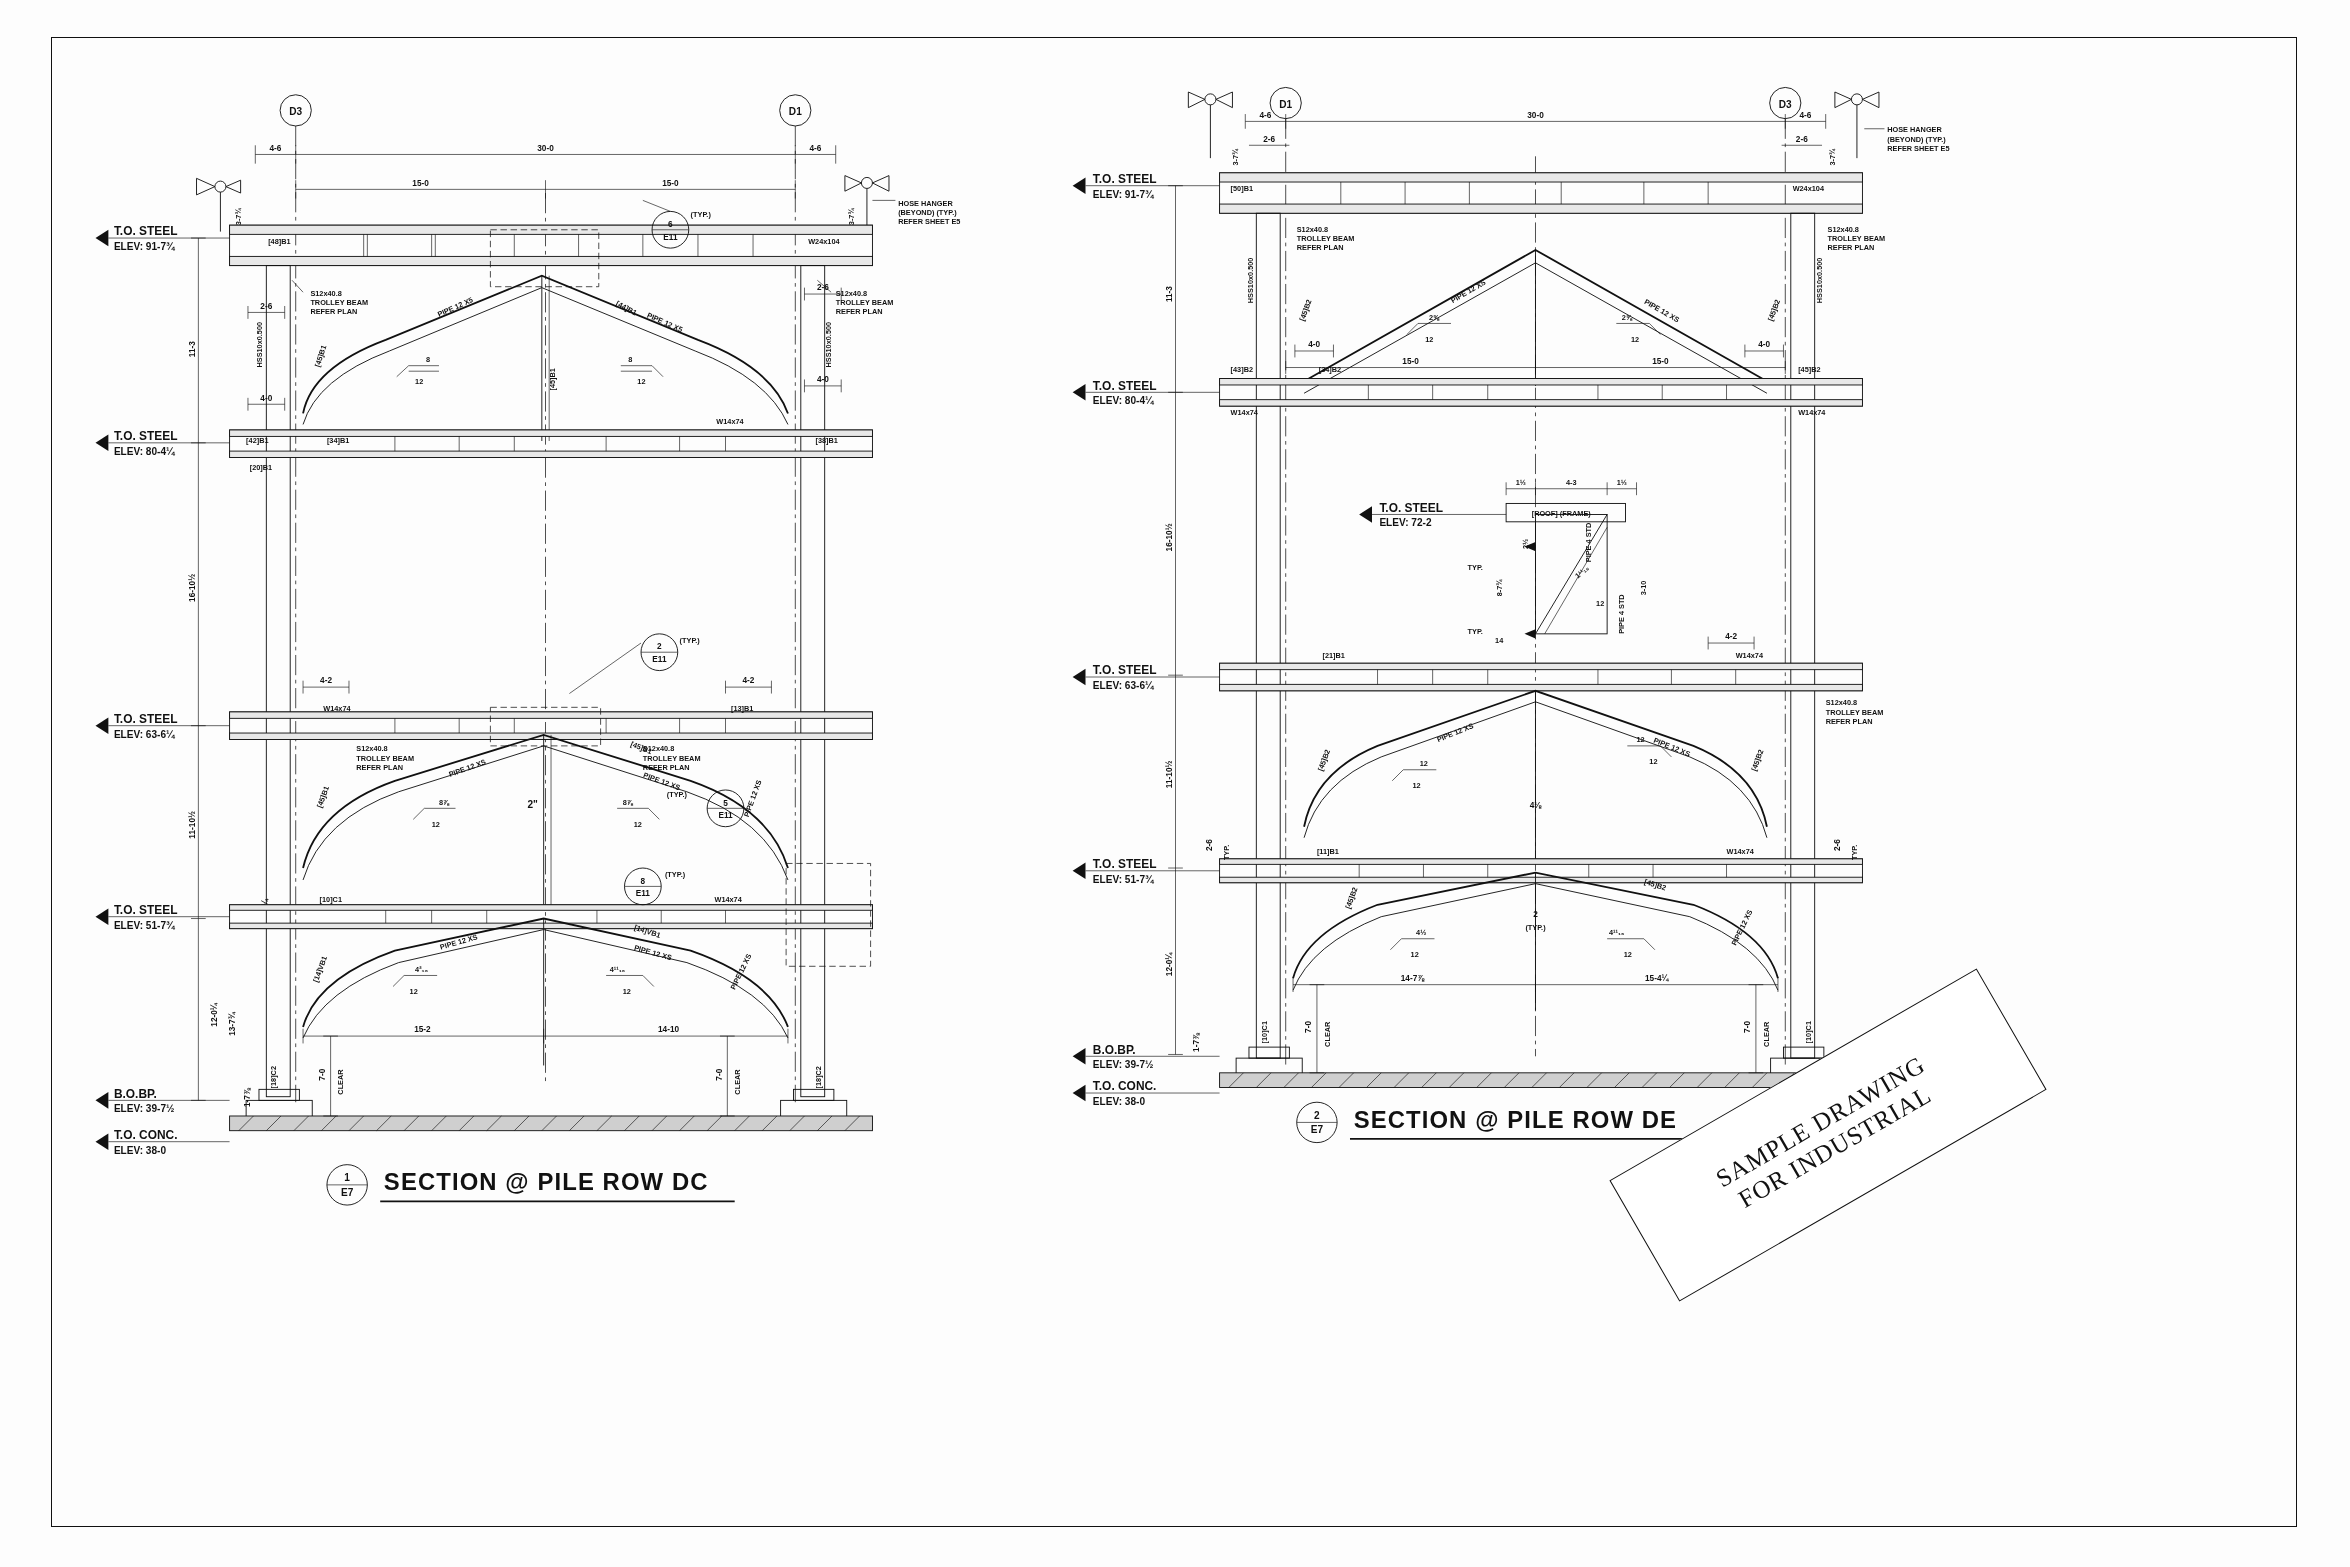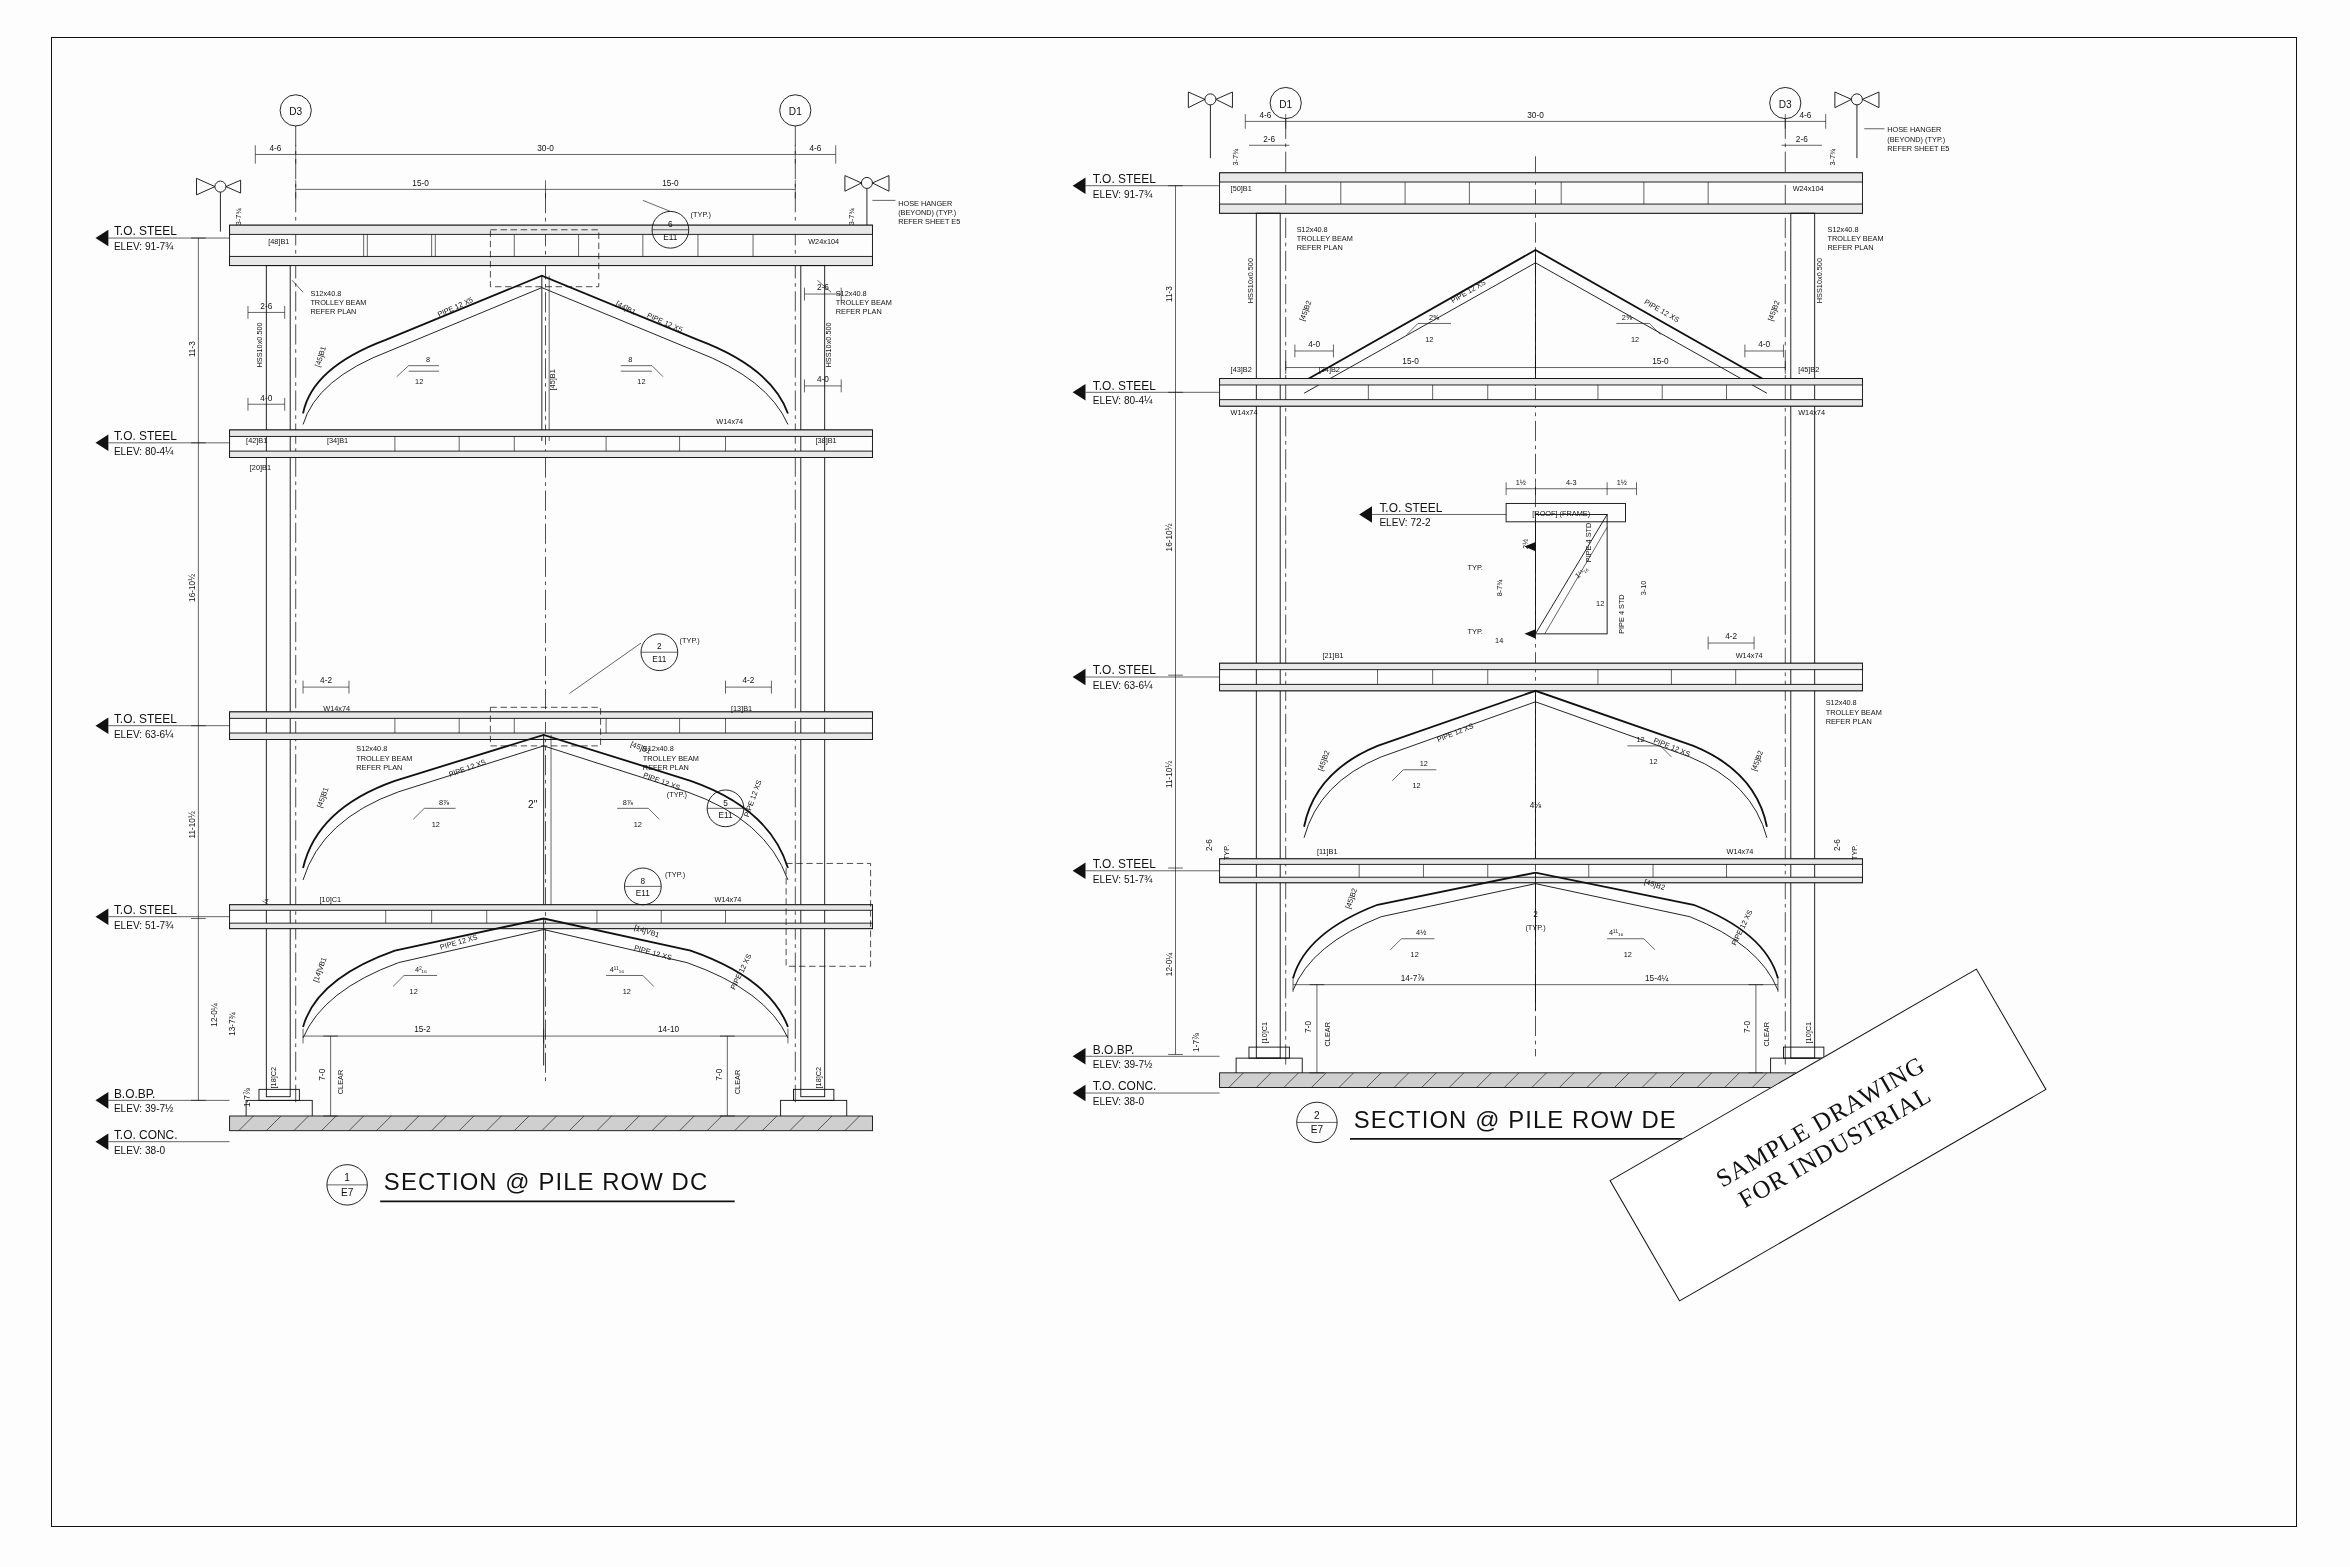--- a/index.html
+++ b/index.html
@@ -14,21 +14,21 @@
     width:2351px;height:1568px;
     background:#fdfdfd;
   }
   .sheet-border{
     position:absolute;
     left:51px;top:37px;
     width:2246px;height:1490px;
     border:1.8px solid #111;
     box-sizing:border-box;
   }
-  .svgwrap{position:absolute;left:0;top:0;width:2351px;height:1220px;}
+  .svgwrap{position:absolute;left:0;top:0;width:2351px;height:1220px;font-weight:bold;}
   svg{display:block;}
   text{font-family:"Liberation Sans", sans-serif; fill:#111;}
   .tiny{font-size:9px;}
   .xtiny{font-size:8px;}
   .sm{font-size:11px;}
   .md{font-size:13px;}
   .title{font-size:26px; letter-spacing:1.2px;}
   .ln{stroke:#111;stroke-width:1;fill:none;}
   .ln2{stroke:#111;stroke-width:2;fill:none;}
   .lnthin{stroke:#111;stroke-width:0.7;fill:none;}

